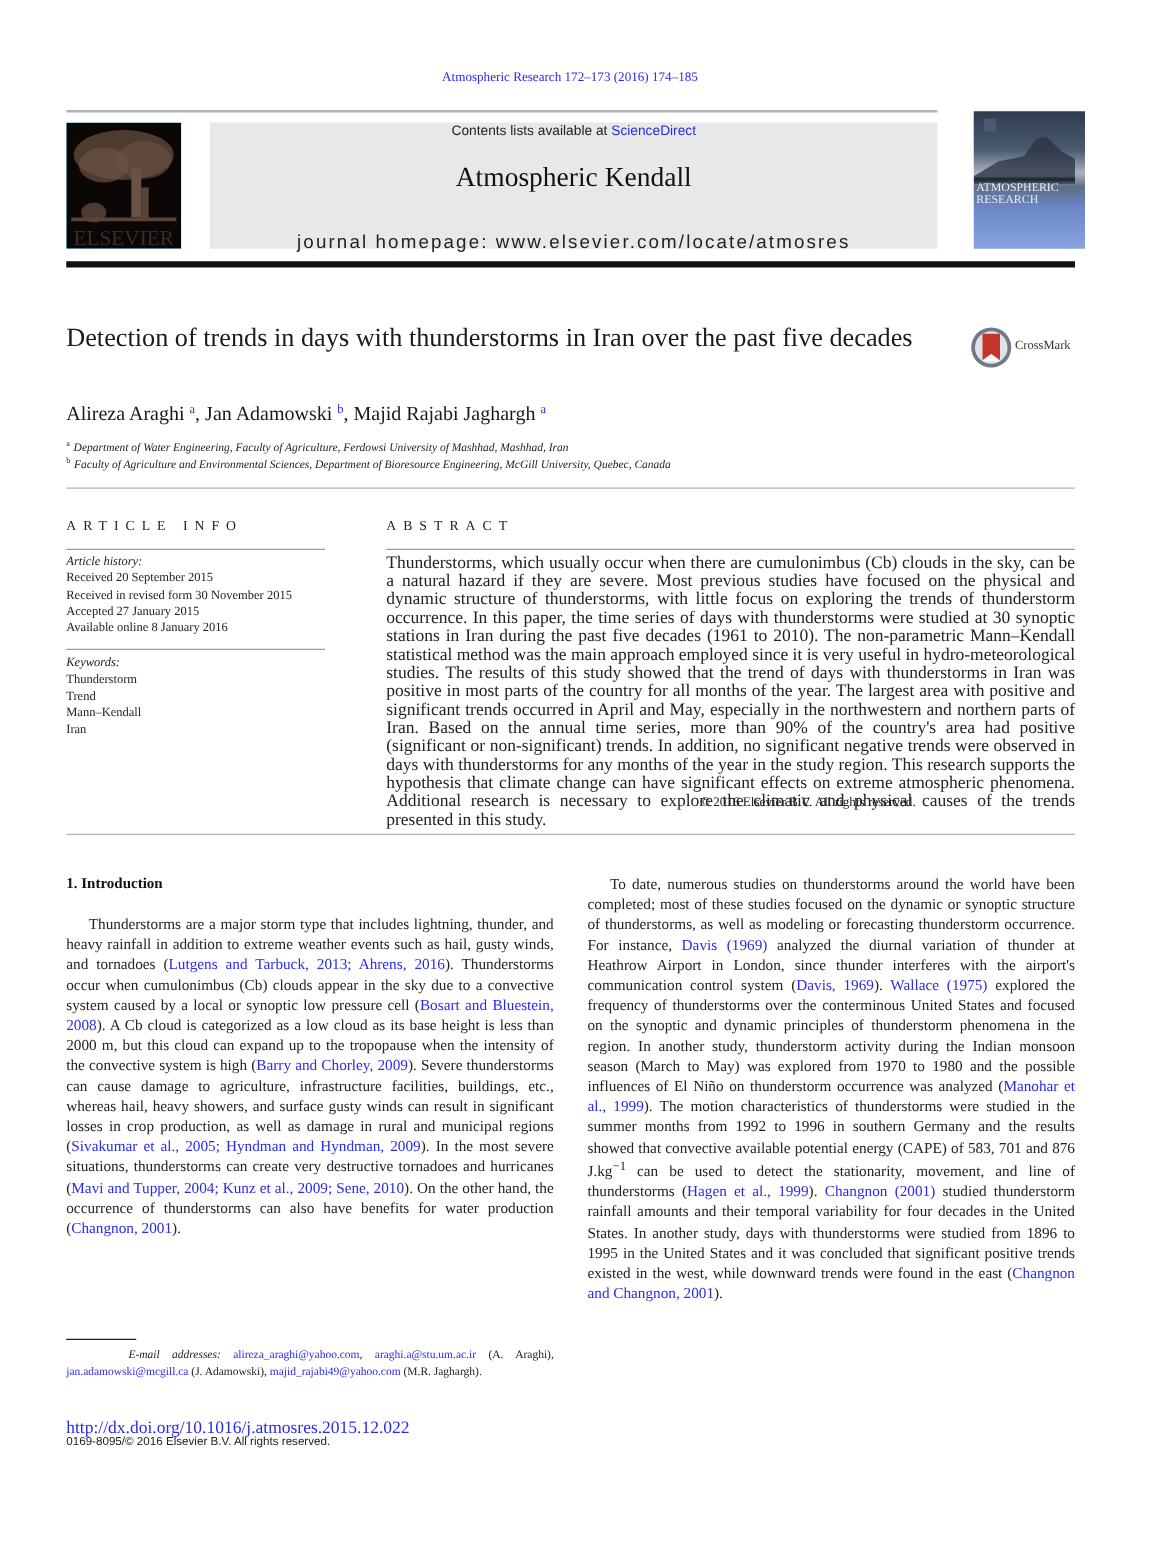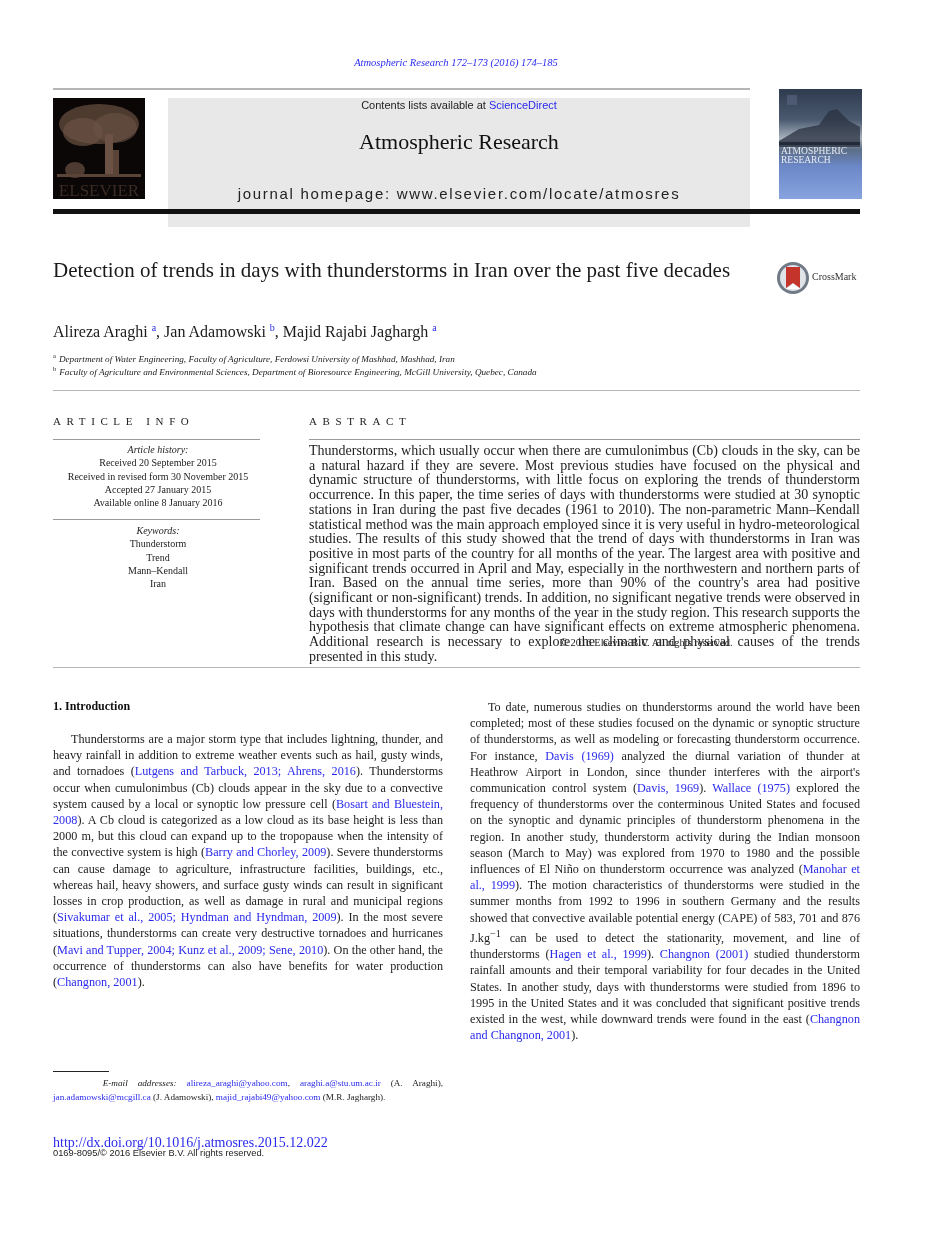--- a/index.html
+++ b/index.html
@@ -1,42 +1,42 @@
 <!DOCTYPE html>
 <html><head>
 <meta charset="utf-8">
 <style>
   html, body { margin: 0; padding: 0; background: #fff; }
   body { width: 925px; height: 1234px; position: relative; overflow: hidden; font-family: "DejaVu Serif", serif; color: #231f20; }
   a, .lnk { color: #2a2aed; text-decoration: none; }
   .abs { position: absolute; }
 
-  .journal-ref { left: 0; width: 912px; top: 57px; text-align: center; font-family: "Liberation Serif", serif; font-size: 10.5px; color: #2a2aed; font-style: italic; }
+  .journal-ref { left: 0; width: 912px; top: 57px; text-align: center; font-family: "Liberation Serif", serif; font-size: 10.5px; color: #2a2aed; }
   .top-rule { left: 53px; top: 88px; width: 697px; height: 2px; background: #b5b5b5; }
   .elsevier-logo { left: 53px; top: 98px; width: 92px; height: 101px; background: #7dd3fc; overflow: hidden; }
-  .header-box { left: 168px; top: 98px; width: 582px; height: 129px; background: #e8e8e8; }
+  .header-box { left: 168px; top: 98px; width: 582px; height: 101px; background: #e8e8e8; }
   .contents-line { left: 0; width: 100%; top: 1px; text-align: center; font-family: "Liberation Sans", sans-serif; font-size: 11px; color: #222; }
   .journal-name { left: 0; width: 100%; top: 31px; text-align: center; font-family: "Liberation Serif", serif; font-size: 22px; color: #111; }
   .homepage { left: 0; width: 100%; top: 87px; text-align: center; font-family: "Liberation Sans", sans-serif; font-size: 15px; letter-spacing: 1.7px; color: #222; }
-  .cover { left: 779px; top: 89px; width: 83px; height: 110px; background: linear-gradient(180deg, #2f3b4f 0%, #4b5a70 28%, #a9b3be 45%, #5c6e86 55%, #6b87c6 70%, #87a4e0 100%); overflow: hidden; }
+  .cover { left: 779px; top: 89px; width: 61px; height: 110px; background: linear-gradient(180deg, #2f3b4f 0%, #4b5a70 28%, #a9b3be 45%, #5c6e86 55%, #6b87c6 70%, #87a4e0 100%); overflow: hidden; padding-left: 28px; }
   .cover-title { left: 2px; top: 58px; width: 78px; font-family: "Liberation Serif", serif; font-size: 9.5px; line-height: 8.5px; color: #e9ecf4; }
   .thick-rule { left: 53px; top: 209px; width: 807px; height: 5px; background: #111; }
 
   .title { left: 53px; top: 257px; width: 700px; font-family: "Liberation Serif", serif; font-size: 21px; line-height: 26px; color: #1a1a1a; }
   .crossmark { left: 776px; top: 261px; width: 86px; height: 34px; }
   .crossmark-label { left: 36px; top: 10px; font-family: "Liberation Serif", serif; font-size: 10px; color: #333; }
   .authors { left: 53px; top: 322px; font-family: "Liberation Serif", serif; font-size: 16px; color: #1a1a1a; }
   .authors sup { color: #2a2aed; font-size: 10px; }
   .affil { left: 53px; font-family: "Liberation Serif", serif; font-style: italic; font-size: 9.2px; color: #222; }
   .affil sup { font-style: normal; font-size: 6.5px; margin-right: 3px; }
   .mid-rule { left: 53px; top: 390px; width: 807px; height: 1px; background: #b5b5b5; }
 
   .sec-spaced { font-family: "Liberation Serif", serif; font-size: 11px; letter-spacing: 5.6px; color: #222; }
   .info-rule { height: 1px; background: #9b9b9b; }
-  .info-block { font-family: "Liberation Serif", serif; font-size: 10px; line-height: 13.3px; color: #222; text-align: center; }
+  .info-block { font-family: "Liberation Serif", serif; font-size: 10px; line-height: 13.3px; color: #222; }
   .info-block .it { font-style: italic; }
 
   .abstract-text { left: 309px; top: 444px; width: 551px; font-family: "Liberation Serif", serif; font-size: 14px; line-height: 14.7px; text-align: justify; color: #222; hyphens: manual; }
   .copyright { left: 560px; width: 300px; top: 637px; text-align: left; font-family: "Liberation Serif", serif; font-size: 10.5px; color: #222; }
   .end-rule { left: 53px; top: 667px; width: 807px; height: 1px; background: #b5b5b5; }
 
   .col { font-family: "Liberation Serif", serif; font-size: 12.2px; line-height: 16.2px; text-align: justify; color: #222; }
   .col p { margin: 0; text-indent: 18px; }
   .sec-title { left: 53px; top: 699px; font-family: "Liberation Serif", serif; font-weight: bold; font-size: 12px; color: #111; }
 
@@ -63,21 +63,21 @@
     <ellipse cx="22" cy="72" rx="10" ry="8" fill="#4d3a30"></ellipse>
     <rect x="4" y="76" width="84" height="3" fill="#5a4438"></rect>
     <text x="46" y="98" text-anchor="middle" font-family="Liberation Serif, serif" font-size="17" fill="#3a2c26">ELSEVIER</text>
   </svg>
 </div>
 
 <div class="abs header-box">
   <div class="abs contents-line">
     <span>Contents lists available at </span><span class="lnk">ScienceDirect</span>
   </div>
-  <div class="abs journal-name">Atmospheric Research</div>
+  <div class="abs journal-name">Atmospheric Kendall</div>
   <div class="abs homepage">journal homepage: www.elsevier.com/locate/atmosres</div>
 </div>
 
 <div class="abs cover">
   <svg class="abs" style="left:0;top:0" width="81" height="110">
     <polygon points="0,52 20,40 40,36 50,22 58,20 70,32 81,38 81,58 0,58" fill="#2a3240" opacity="0.75"></polygon>
     <rect x="0" y="53" width="81" height="3" fill="#1c2230" opacity="0.8"></rect>
     <rect x="8" y="6" width="10" height="10" fill="#55607a" opacity="0.7"></rect>
   </svg>
   <div class="abs cover-title">

